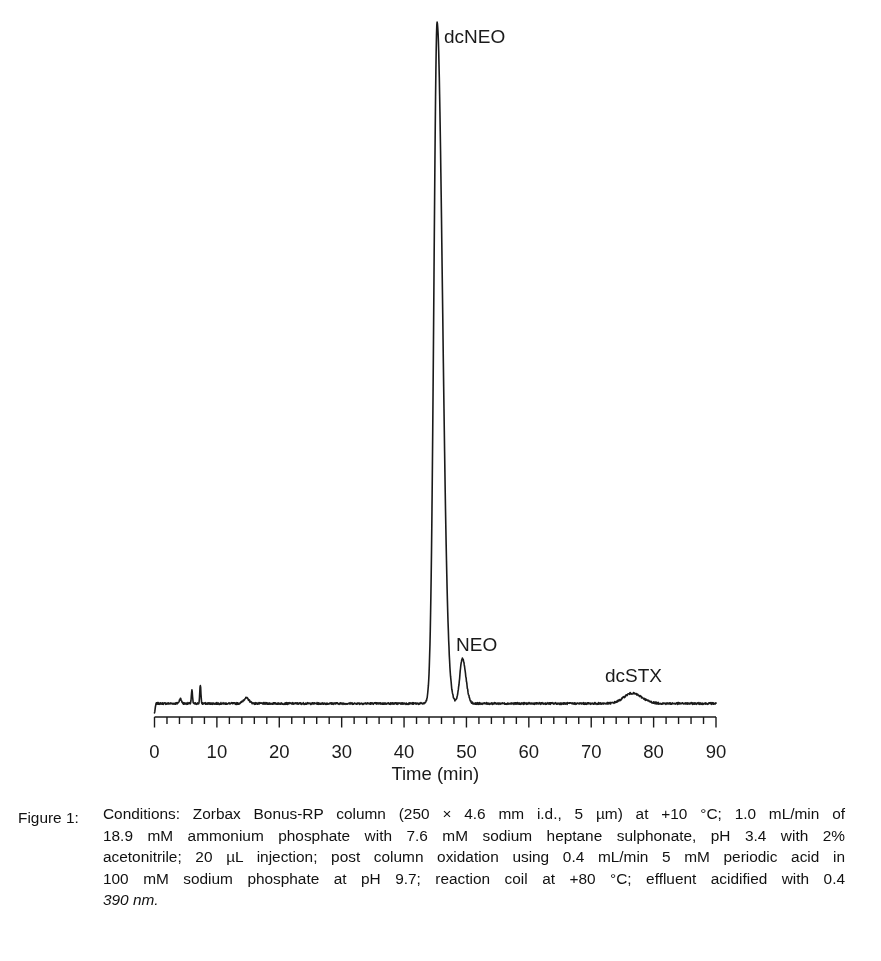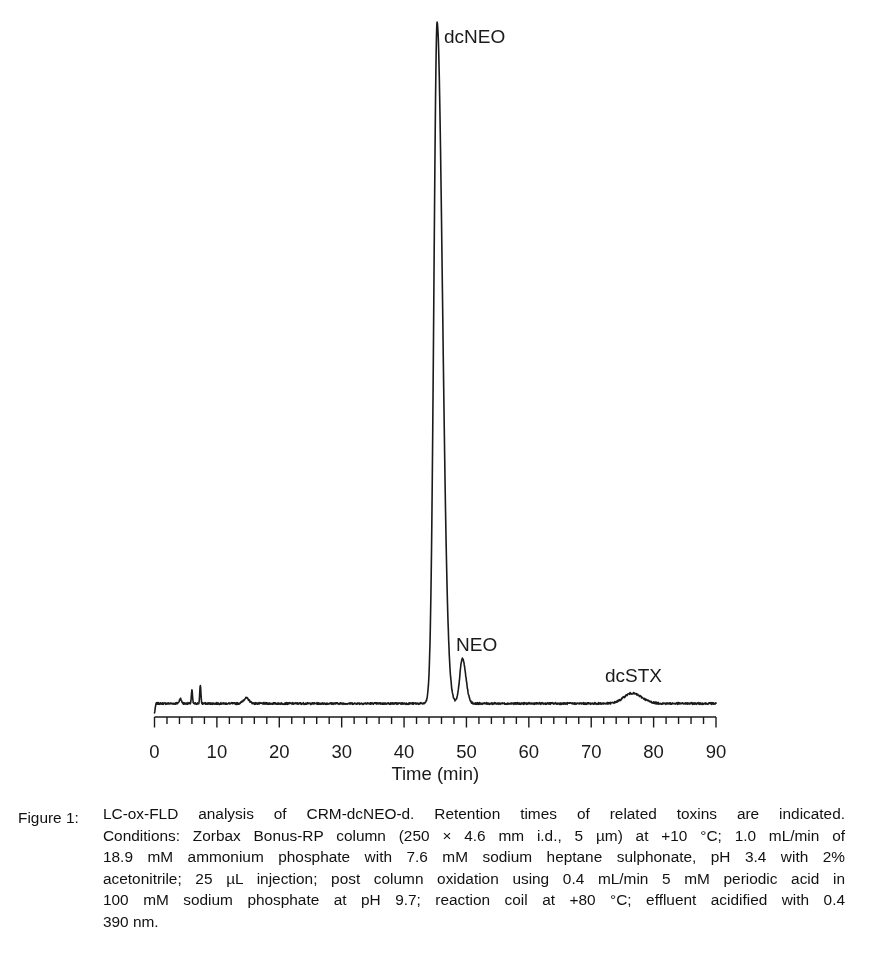--- a/index.html
+++ b/index.html
@@ -31,20 +31,21 @@
     left:85px;top:0;
     width:742px;
   }
   .cap-line{
     text-align:justify;
     text-align-last:justify;
   }
   .cap-line.last{
     text-align:right;
     text-align-last:left;
+    font-style:italic;
   }
   svg text{
     font-family:"Liberation Sans", sans-serif;
     fill:#1a1a1a;
   }
 </style>
 </head>
 <body>
 
 <div class="page">
@@ -110,22 +111,21 @@
       <text x="435.25" y="780" font-size="18.5" text-anchor="middle">Time (min)</text>
       <path d="M154.50 712.86L154.81 711.48L155.12 709.15L155.44 706.45L155.75 705.10L156.06 703.45L156.37 702.85L156.68 702.76L157.00 704.25L157.31 702.62L157.62 704.01L157.93 704.04L158.24 702.63L158.56 704.28L158.87 703.71L159.18 704.33L159.49 704.26L159.80 703.19L160.12 702.75L160.43 702.95L160.74 703.07L161.05 704.27L161.36 703.29L161.67 703.51L161.99 704.02L162.30 702.81L162.61 704.26L162.92 702.96L163.23 704.13L163.55 704.34L163.86 703.12L164.17 703.08L164.48 702.86L164.79 702.94L165.11 702.91L165.42 703.07L165.73 704.32L166.04 703.79L166.35 704.12L166.67 703.22L166.98 703.71L167.29 703.86L167.60 702.99L167.91 703.83L168.23 702.84L168.54 703.40L168.85 704.03L169.16 703.57L169.47 703.37L169.79 703.65L170.10 703.86L170.41 702.90L170.72 703.32L171.03 703.76L171.34 703.11L171.66 703.35L171.97 703.68L172.28 703.37L172.59 703.97L172.90 704.23L173.22 703.34L173.53 703.46L173.84 703.58L174.15 703.86L174.46 703.59L174.78 704.24L175.09 703.02L175.40 704.03L175.71 704.17L176.02 702.88L176.34 703.31L176.65 703.27L176.96 702.69L177.27 703.84L177.58 703.33L177.90 703.28L178.21 702.55L178.52 701.99L178.83 702.16L179.14 701.47L179.46 699.92L179.77 700.30L180.08 699.30L180.39 698.24L180.70 698.44L181.02 699.53L181.33 700.37L181.64 700.91L181.95 702.12L182.26 702.68L182.57 702.17L182.89 703.48L183.20 703.12L183.51 704.18L183.82 702.79L184.13 703.15L184.45 703.58L184.76 704.07L185.07 702.92L185.38 703.87L185.69 703.99L186.01 703.58L186.32 703.01L186.63 703.74L186.94 704.38L187.25 703.64L187.57 704.19L187.88 702.63L188.19 703.89L188.50 703.37L188.81 703.34L189.13 702.79L189.44 703.11L189.75 702.65L190.06 703.88L190.37 703.71L190.69 702.41L191.00 700.46L191.31 696.01L191.62 692.40L191.93 689.77L192.25 691.92L192.56 696.51L192.87 699.54L193.18 702.60L193.49 703.08L193.80 702.76L194.12 703.56L194.43 703.79L194.74 703.07L195.05 702.79L195.36 702.84L195.68 704.07L195.99 703.95L196.30 703.78L196.61 704.30L196.92 704.14L197.24 703.21L197.55 702.94L197.86 703.97L198.17 703.40L198.48 703.81L198.80 703.67L199.11 701.76L199.42 698.66L199.73 692.84L200.04 687.01L200.36 685.56L200.67 687.42L200.98 694.26L201.29 698.34L201.60 702.24L201.92 703.44L202.23 703.09L202.54 704.18L202.85 702.89L203.16 703.76L203.48 703.90L203.79 703.30L204.10 703.55L204.41 703.40L204.72 702.74L205.03 703.59L205.35 702.65L205.66 704.25L205.97 703.35L206.28 703.23L206.59 704.10L206.91 703.31L207.22 703.03L207.53 703.35L207.84 704.29L208.15 702.80L208.47 703.54L208.78 703.62L209.09 702.92L209.40 703.05L209.71 704.11L210.03 702.79L210.34 703.81L210.65 704.21L210.96 704.00L211.27 704.27L211.59 703.04L211.90 703.03L212.21 703.36L212.52 704.36L212.83 703.67L213.15 702.94L213.46 703.60L213.77 704.06L214.08 704.00L214.39 704.10L214.71 703.33L215.02 703.36L215.33 703.83L215.64 703.22L215.95 704.17L216.27 702.87L216.58 704.19L216.89 702.63L217.20 704.14L217.51 703.93L217.82 704.23L218.14 703.16L218.45 703.61L218.76 703.18L219.07 704.33L219.38 704.28L219.70 704.38L220.01 704.17L220.32 703.51L220.63 704.28L220.94 702.64L221.26 703.83L221.57 704.11L221.88 704.01L222.19 703.81L222.50 703.56L222.82 703.48L223.13 702.65L223.44 703.13L223.75 703.33L224.06 704.11L224.38 703.88L224.69 702.98L225.00 703.06L225.31 703.50L225.62 704.23L225.94 703.10L226.25 703.07L226.56 704.28L226.87 704.19L227.18 703.82L227.50 704.00L227.81 703.92L228.12 703.26L228.43 703.40L228.74 702.87L229.05 703.43L229.37 702.86L229.68 703.49L229.99 704.15L230.30 703.24L230.61 703.48L230.93 703.45L231.24 703.01L231.55 702.64L231.86 703.29L232.17 703.17L232.49 702.83L232.80 703.81L233.11 702.76L233.42 703.50L233.73 702.83L234.05 702.69L234.36 702.73L234.67 702.85L234.98 703.41L235.29 704.32L235.61 703.13L235.92 704.23L236.23 703.31L236.54 704.31L236.85 702.67L237.17 704.33L237.48 702.84L237.79 702.83L238.10 704.22L238.41 703.49L238.73 704.04L239.04 703.26L239.35 704.02L239.66 703.42L239.97 703.55L240.28 703.05L240.60 702.26L240.91 702.09L241.22 701.62L241.53 702.38L241.84 701.31L242.16 701.51L242.47 701.24L242.78 701.58L243.09 700.43L243.40 700.15L243.72 700.55L244.03 699.88L244.34 700.01L244.65 699.42L244.96 698.89L245.28 698.69L245.59 698.13L245.90 697.23L246.21 698.00L246.52 697.94L246.84 697.46L247.15 697.58L247.46 697.80L247.77 698.72L248.08 698.71L248.40 700.20L248.71 700.45L249.02 700.24L249.33 699.80L249.64 700.65L249.96 702.11L250.27 702.13L250.58 701.43L250.89 701.64L251.20 701.98L251.51 702.07L251.83 702.92L252.14 703.73L252.45 703.54L252.76 702.84L253.07 702.89L253.39 703.39L253.70 703.14L254.01 703.86L254.32 703.79L254.63 704.30L254.95 702.79L255.26 702.69L255.57 704.19L255.88 703.67L256.19 703.79L256.51 703.02L256.82 702.82L257.13 704.18L257.44 704.02L257.75 704.19L258.07 703.19L258.38 703.82L258.69 703.48L259.00 702.65L259.31 703.95L259.63 703.18L259.94 702.64L260.25 702.68L260.56 703.24L260.87 703.17L261.19 703.35L261.50 702.91L261.81 703.25L262.12 703.42L262.43 702.98L262.74 703.48L263.06 704.20L263.37 703.89L263.68 702.62L263.99 702.86L264.30 702.62L264.62 703.22L264.93 704.12L265.24 703.21L265.55 703.91L265.86 702.62L266.18 703.26L266.49 704.03L266.80 702.70L267.11 703.47L267.42 704.08L267.74 703.05L268.05 704.31L268.36 704.31L268.67 703.75L268.98 703.17L269.30 702.95L269.61 704.16L269.92 703.36L270.23 703.31L270.54 703.41L270.86 704.11L271.17 703.51L271.48 703.73L271.79 704.11L272.10 703.21L272.42 703.86L272.73 704.13L273.04 704.19L273.35 702.89L273.66 703.48L273.97 702.89L274.29 702.83L274.60 702.72L274.91 704.04L275.22 702.69L275.53 704.05L275.85 703.57L276.16 703.85L276.47 703.33L276.78 704.21L277.09 704.23L277.41 703.60L277.72 704.09L278.03 702.69L278.34 703.22L278.65 703.18L278.97 704.28L279.28 703.32L279.59 703.57L279.90 704.05L280.21 704.15L280.53 703.25L280.84 704.27L281.15 703.31L281.46 702.87L281.77 703.22L282.09 703.39L282.40 704.15L282.71 703.98L283.02 704.20L283.33 704.20L283.65 704.38L283.96 704.33L284.27 703.38L284.58 704.19L284.89 703.58L285.20 704.32L285.52 702.78L285.83 704.11L286.14 703.79L286.45 704.19L286.76 702.62L287.08 703.05L287.39 704.37L287.70 703.60L288.01 702.91L288.32 704.06L288.64 704.03L288.95 702.75L289.26 702.67L289.57 703.53L289.88 703.04L290.20 703.31L290.51 702.91L290.82 703.20L291.13 703.19L291.44 703.75L291.76 702.98L292.07 704.12L292.38 703.74L292.69 702.65L293.00 702.74L293.32 703.87L293.63 704.09L293.94 703.82L294.25 703.38L294.56 703.15L294.88 703.71L295.19 703.20L295.50 702.80L295.81 703.31L296.12 702.84L296.43 703.19L296.75 703.55L297.06 704.15L297.37 702.78L297.68 703.67L297.99 703.82L298.31 704.16L298.62 703.89L298.93 703.04L299.24 702.79L299.55 703.34L299.87 703.24L300.18 703.00L300.49 703.92L300.80 702.82L301.11 703.41L301.43 703.66L301.74 704.38L302.05 703.95L302.36 703.49L302.67 703.74L302.99 703.19L303.30 702.71L303.61 703.85L303.92 704.35L304.23 703.68L304.55 704.37L304.86 703.88L305.17 704.28L305.48 704.12L305.79 703.08L306.11 704.10L306.42 704.11L306.73 703.32L307.04 704.09L307.35 703.27L307.66 702.65L307.98 702.76L308.29 703.09L308.60 703.73L308.91 703.29L309.22 703.16L309.54 703.22L309.85 703.17L310.16 703.10L310.47 704.34L310.78 704.30L311.10 704.34L311.41 703.70L311.72 703.92L312.03 702.70L312.34 703.88L312.66 702.76L312.97 702.80L313.28 703.73L313.59 703.21L313.90 704.05L314.22 703.81L314.53 702.77L314.84 703.10L315.15 703.40L315.46 703.28L315.78 703.47L316.09 703.70L316.40 703.87L316.71 703.76L317.02 702.63L317.34 704.31L317.65 703.66L317.96 703.03L318.27 704.33L318.58 702.74L318.89 703.09L319.21 703.09L319.52 703.67L319.83 704.26L320.14 703.30L320.45 703.59L320.77 704.16L321.08 703.53L321.39 704.12L321.70 703.92L322.01 702.90L322.33 702.75L322.64 703.86L322.95 704.10L323.26 703.99L323.57 704.26L323.89 703.12L324.20 703.34L324.51 703.19L324.82 703.79L325.13 703.41L325.45 704.32L325.76 703.53L326.07 703.40L326.38 703.76L326.69 704.37L327.01 703.09L327.32 703.67L327.63 704.12L327.94 703.71L328.25 703.50L328.57 703.81L328.88 704.09L329.19 703.79L329.50 703.73L329.81 703.09L330.12 702.83L330.44 703.21L330.75 703.58L331.06 703.83L331.37 702.73L331.68 704.18L332.00 704.10L332.31 703.03L332.62 703.41L332.93 703.17L333.24 704.37L333.56 703.97L333.87 703.20L334.18 703.84L334.49 703.01L334.80 703.30L335.12 702.95L335.43 703.95L335.74 703.48L336.05 703.79L336.36 702.76L336.68 702.95L336.99 703.19L337.30 702.73L337.61 703.73L337.92 703.28L338.24 703.62L338.55 704.28L338.86 704.10L339.17 704.32L339.48 703.66L339.80 703.08L340.11 703.21L340.42 703.84L340.73 702.74L341.04 703.00L341.35 702.96L341.67 703.93L341.98 703.71L342.29 703.32L342.60 703.27L342.91 704.38L343.23 703.04L343.54 703.65L343.85 703.89L344.16 703.41L344.47 703.86L344.79 704.16L345.10 704.31L345.41 703.82L345.72 703.63L346.03 703.71L346.35 704.09L346.66 704.20L346.97 703.52L347.28 704.16L347.59 703.82L347.91 703.69L348.22 703.71L348.53 703.66L348.84 703.17L349.15 703.66L349.47 703.95L349.78 703.10L350.09 702.69L350.40 703.02L350.71 704.02L351.03 703.42L351.34 703.67L351.65 702.88L351.96 703.26L352.27 702.96L352.58 704.33L352.90 704.05L353.21 704.27L353.52 704.20L353.83 703.56L354.14 703.25L354.46 702.99L354.77 703.00L355.08 703.72L355.39 703.49L355.70 703.52L356.02 703.30L356.33 704.29L356.64 704.04L356.95 704.29L357.26 704.12L357.58 703.05L357.89 703.53L358.20 702.97L358.51 703.19L358.82 703.47L359.14 703.95L359.45 704.30L359.76 703.03L360.07 703.90L360.38 703.76L360.70 704.02L361.01 703.54L361.32 703.70L361.63 703.21L361.94 703.75L362.26 703.66L362.57 704.35L362.88 704.37L363.19 703.58L363.50 704.05L363.81 703.42L364.13 703.46L364.44 703.67L364.75 703.14L365.06 703.25L365.37 703.68L365.69 702.93L366.00 703.50L366.31 704.12L366.62 703.34L366.93 703.94L367.25 703.38L367.56 702.77L367.87 703.44L368.18 703.74L368.49 703.27L368.81 703.31L369.12 703.67L369.43 703.48L369.74 703.30L370.05 704.14L370.37 702.87L370.68 704.31L370.99 702.85L371.30 702.86L371.61 703.69L371.93 703.12L372.24 702.77L372.55 703.53L372.86 703.72L373.17 704.38L373.49 704.25L373.80 703.62L374.11 702.90L374.42 703.25L374.73 702.79L375.04 702.75L375.36 702.76L375.67 703.33L375.98 702.69L376.29 704.02L376.60 702.71L376.92 704.16L377.23 702.95L377.54 702.95L377.85 703.38L378.16 702.88L378.48 703.08L378.79 704.01L379.10 703.71L379.41 702.92L379.72 703.23L380.04 703.70L380.35 702.72L380.66 703.27L380.97 704.14L381.28 704.08L381.60 703.21L381.91 703.58L382.22 704.06L382.53 702.97L382.84 703.85L383.16 704.19L383.47 702.96L383.78 703.14L384.09 704.21L384.40 703.79L384.72 703.84L385.03 702.80L385.34 703.94L385.65 703.84L385.96 704.22L386.27 704.21L386.59 704.11L386.90 703.19L387.21 703.10L387.52 703.70L387.83 703.30L388.15 702.86L388.46 703.52L388.77 702.97L389.08 704.12L389.39 704.29L389.71 704.28L390.02 703.81L390.33 704.31L390.64 702.74L390.95 702.78L391.27 704.02L391.58 703.94L391.89 703.78L392.20 702.98L392.51 702.81L392.83 703.27L393.14 704.24L393.45 703.65L393.76 703.04L394.07 703.44L394.39 704.02L394.70 704.01L395.01 702.73L395.32 702.95L395.63 702.86L395.94 702.87L396.26 702.78L396.57 704.10L396.88 703.87L397.19 703.08L397.50 703.75L397.82 704.34L398.13 702.90L398.44 703.00L398.75 703.30L399.06 703.47L399.38 703.03L399.69 703.14L400.00 702.91L400.31 703.14L400.62 703.95L400.94 704.24L401.25 704.07L401.56 703.11L401.87 702.76L402.18 703.71L402.50 704.16L402.81 702.81L403.12 703.51L403.43 704.07L403.74 703.31L404.06 703.48L404.37 703.16L404.68 703.87L404.99 703.64L405.30 703.60L405.62 704.04L405.93 704.38L406.24 703.01L406.55 703.15L406.86 704.25L407.17 703.85L407.49 704.37L407.80 703.74L408.11 704.11L408.42 704.31L408.73 702.99L409.05 703.99L409.36 702.73L409.67 704.08L409.98 703.10L410.29 703.74L410.61 703.50L410.92 702.93L411.23 703.36L411.54 703.84L411.85 703.75L412.17 703.01L412.48 702.81L412.79 704.24L413.10 702.68L413.41 704.19L413.73 702.69L414.04 703.34L414.35 703.15L414.66 703.10L414.97 703.58L415.29 703.28L415.60 702.90L415.91 704.03L416.22 703.28L416.53 704.05L416.85 703.12L417.16 703.34L417.47 703.11L417.78 703.67L418.09 703.94L418.40 704.29L418.72 703.61L419.03 703.17L419.34 703.70L419.65 704.17L419.96 702.99L420.28 703.07L420.59 703.44L420.90 702.62L421.21 702.77L421.52 702.91L421.84 703.51L422.15 703.55L422.46 703.97L422.77 703.44L423.08 703.71L423.40 702.97L423.71 703.28L424.02 703.79L424.33 702.49L424.64 703.03L424.96 702.84L425.27 702.78L425.58 702.34L425.89 701.40L426.20 700.26L426.52 700.63L426.83 698.56L427.14 697.97L427.45 695.23L427.76 692.51L428.08 688.92L428.39 685.44L428.70 680.25L429.01 674.09L429.32 665.65L429.63 655.19L429.95 644.96L430.26 631.25L430.57 614.23L430.88 595.91L431.19 575.74L431.51 551.57L431.82 524.56L432.13 494.76L432.44 461.95L432.75 429.06L433.07 390.90L433.38 353.60L433.69 314.45L434.00 274.73L434.31 235.55L434.63 197.28L434.94 159.89L435.25 127.03L435.56 96.70L435.87 71.88L436.19 50.27L436.50 34.49L436.81 24.95L437.12 22.15L437.43 23.77L437.75 27.84L438.06 33.10L438.37 40.60L438.68 50.64L438.99 64.33L439.31 77.59L439.62 94.53L439.93 111.73L440.24 130.98L440.55 150.46L440.86 172.76L441.18 194.98L441.49 217.93L441.80 242.70L442.11 266.88L442.42 290.40L442.74 313.91L443.05 339.21L443.36 363.01L443.67 386.25L443.98 408.37L444.30 430.56L444.61 451.78L444.92 472.64L445.23 492.71L445.54 511.23L445.86 528.67L446.17 545.17L446.48 560.22L446.79 574.22L447.10 588.46L447.42 600.87L447.73 612.11L448.04 622.32L448.35 630.49L448.66 640.29L448.98 646.85L449.29 655.35L449.60 661.00L449.91 667.16L450.22 671.97L450.54 676.19L450.85 679.18L451.16 682.14L451.47 685.86L451.78 689.21L452.09 690.53L452.41 692.73L452.72 693.97L453.03 694.99L453.34 697.34L453.65 698.10L453.97 698.49L454.28 698.87L454.59 699.43L454.90 700.91L455.21 700.16L455.53 699.93L455.84 699.63L456.15 699.29L456.46 698.64L456.77 698.45L457.09 696.38L457.40 695.45L457.71 693.77L458.02 691.25L458.33 689.64L458.65 686.49L458.96 684.99L459.27 681.37L459.58 678.82L459.89 674.82L460.21 670.86L460.52 668.27L460.83 665.15L461.14 663.03L461.45 661.66L461.77 659.75L462.08 659.15L462.39 658.04L462.70 658.60L463.01 659.13L463.32 659.91L463.64 661.85L463.95 662.41L464.26 664.97L464.57 666.49L464.88 669.06L465.20 671.09L465.51 673.66L465.82 677.02L466.13 677.84L466.44 681.58L466.76 682.64L467.07 685.83L467.38 688.68L467.69 689.15L468.00 692.19L468.32 694.21L468.63 695.04L468.94 695.38L469.25 697.59L469.56 697.91L469.88 699.33L470.19 700.60L470.50 701.26L470.81 700.65L471.12 702.23L471.44 702.76L471.75 703.28L472.06 702.22L472.37 702.10L472.68 702.98L473.00 703.88L473.31 703.25L473.62 703.25L473.93 703.85L474.24 703.42L474.55 703.32L474.87 704.08L475.18 704.19L475.49 703.18L475.80 702.74L476.11 702.70L476.43 704.22L476.74 703.77L477.05 704.38L477.36 703.54L477.67 702.68L477.99 703.42L478.30 703.81L478.61 704.30L478.92 703.66L479.23 702.65L479.55 702.73L479.86 702.80L480.17 704.34L480.48 703.31L480.79 703.46L481.11 704.03L481.42 703.77L481.73 704.10L482.04 703.17L482.35 704.31L482.67 703.42L482.98 703.37L483.29 703.66L483.60 703.02L483.91 703.07L484.23 703.72L484.54 702.74L484.85 703.06L485.16 703.46L485.47 703.65L485.78 703.49L486.10 704.04L486.41 702.62L486.72 703.92L487.03 702.81L487.34 704.19L487.66 703.95L487.97 703.60L488.28 704.27L488.59 703.45L488.90 703.06L489.22 703.86L489.53 704.28L489.84 704.03L490.15 703.58L490.46 703.29L490.78 703.85L491.09 703.63L491.40 703.96L491.71 702.87L492.02 703.63L492.34 704.02L492.65 704.37L492.96 703.01L493.27 703.83L493.58 703.50L493.90 703.89L494.21 702.94L494.52 702.62L494.83 703.68L495.14 703.77L495.46 703.18L495.77 702.95L496.08 703.56L496.39 704.16L496.70 703.98L497.01 703.46L497.33 703.32L497.64 703.05L497.95 704.01L498.26 702.97L498.57 703.83L498.89 704.30L499.20 703.18L499.51 703.40L499.82 703.11L500.13 703.75L500.45 704.05L500.76 703.35L501.07 703.84L501.38 703.64L501.69 703.78L502.01 703.82L502.32 702.70L502.63 703.51L502.94 703.55L503.25 703.50L503.57 703.59L503.88 703.09L504.19 702.81L504.50 704.01L504.81 704.20L505.13 704.27L505.44 704.21L505.75 703.46L506.06 703.88L506.37 704.12L506.69 703.80L507.00 704.38L507.31 704.09L507.62 702.99L507.93 703.06L508.24 703.91L508.56 703.97L508.87 704.20L509.18 703.43L509.49 703.49L509.80 703.52L510.12 703.64L510.43 703.89L510.74 703.12L511.05 703.40L511.36 703.88L511.68 702.90L511.99 703.92L512.30 703.64L512.61 703.13L512.92 703.64L513.24 703.08L513.55 703.11L513.86 704.38L514.17 703.09L514.48 702.88L514.80 703.84L515.11 703.71L515.42 702.75L515.73 704.17L516.04 702.72L516.36 703.04L516.67 703.03L516.98 704.07L517.29 702.62L517.60 703.54L517.92 703.41L518.23 704.02L518.54 703.06L518.85 702.87L519.16 704.21L519.47 702.97L519.79 702.97L520.10 704.23L520.41 703.81L520.72 704.32L521.03 703.41L521.35 703.10L521.66 702.93L521.97 704.00L522.28 703.55L522.59 703.61L522.91 703.57L523.22 702.66L523.53 704.38L523.84 703.50L524.15 703.04L524.47 702.67L524.78 703.96L525.09 703.05L525.40 703.62L525.71 703.08L526.03 703.70L526.34 702.98L526.65 704.33L526.96 703.19L527.27 704.27L527.59 703.08L527.90 703.25L528.21 703.98L528.52 702.83L528.83 702.66L529.15 702.61L529.46 702.92L529.77 702.95L530.08 704.10L530.39 703.97L530.70 703.05L531.02 703.11L531.33 703.54L531.64 703.90L531.95 703.10L532.26 703.32L532.58 703.26L532.89 703.37L533.20 704.30L533.51 703.15L533.82 703.28L534.14 703.98L534.45 704.38L534.76 703.07L535.07 702.94L535.38 703.62L535.70 703.44L536.01 703.99L536.32 702.74L536.63 702.73L536.94 703.94L537.26 702.84L537.57 703.29L537.88 703.29L538.19 703.79L538.50 703.86L538.82 703.85L539.13 702.67L539.44 702.76L539.75 702.62L540.06 703.72L540.38 703.90L540.69 704.38L541.00 703.59L541.31 702.76L541.62 703.66L541.93 703.49L542.25 702.68L542.56 703.23L542.87 703.88L543.18 703.68L543.49 704.09L543.81 703.14L544.12 703.45L544.43 703.60L544.74 703.98L545.05 704.06L545.37 703.03L545.68 704.33L545.99 703.00L546.30 704.31L546.61 703.70L546.93 703.90L547.24 703.48L547.55 703.24L547.86 702.70L548.17 703.03L548.49 703.72L548.80 704.16L549.11 704.02L549.42 702.82L549.73 702.99L550.05 703.41L550.36 704.35L550.67 702.74L550.98 703.83L551.29 702.85L551.61 703.12L551.92 703.15L552.23 702.68L552.54 703.32L552.85 703.05L553.16 703.10L553.48 704.07L553.79 703.83L554.10 703.02L554.41 703.94L554.72 703.71L555.04 703.54L555.35 703.29L555.66 702.71L555.97 703.48L556.28 703.06L556.60 704.24L556.91 703.80L557.22 704.15L557.53 703.38L557.84 703.15L558.16 703.85L558.47 703.20L558.78 703.28L559.09 703.16L559.40 704.32L559.72 703.77L560.03 703.47L560.34 704.38L560.65 703.79L560.96 702.86L561.28 703.06L561.59 704.37L561.90 703.83L562.21 703.36L562.52 703.17L562.84 703.98L563.15 703.75L563.46 702.90L563.77 704.27L564.08 702.71L564.39 702.76L564.71 703.40L565.02 703.67L565.33 704.14L565.64 703.14L565.95 703.09L566.27 703.02L566.58 703.11L566.89 704.07L567.20 704.32L567.51 702.65L567.83 703.14L568.14 703.26L568.45 703.09L568.76 703.24L569.07 702.77L569.39 702.70L569.70 703.36L570.01 702.89L570.32 702.88L570.63 702.84L570.95 702.76L571.26 703.23L571.57 703.05L571.88 703.78L572.19 703.04L572.51 703.80L572.82 702.89L573.13 703.32L573.44 703.56L573.75 703.87L574.07 704.26L574.38 702.74L574.69 703.69L575.00 703.85L575.31 702.98L575.62 704.07L575.94 704.33L576.25 704.23L576.56 703.20L576.87 703.69L577.18 703.01L577.50 702.95L577.81 703.08L578.12 703.23L578.43 703.79L578.74 703.83L579.06 703.33L579.37 703.98L579.68 702.93L579.99 702.90L580.30 702.96L580.62 703.32L580.93 703.03L581.24 704.15L581.55 703.05L581.86 703.14L582.18 703.49L582.49 703.22L582.80 703.63L583.11 704.22L583.42 702.85L583.74 702.63L584.05 704.19L584.36 703.28L584.67 704.32L584.98 703.54L585.30 702.86L585.61 704.10L585.92 703.82L586.23 704.34L586.54 704.08L586.85 702.97L587.17 702.96L587.48 703.96L587.79 702.73L588.10 703.59L588.41 702.81L588.73 703.29L589.04 703.85L589.35 703.40L589.66 703.09L589.97 703.39L590.29 703.00L590.60 704.32L590.91 703.62L591.22 703.91L591.53 703.27L591.85 703.68L592.16 703.28L592.47 703.70L592.78 703.11L593.09 703.49L593.41 704.24L593.72 704.14L594.03 703.71L594.34 703.47L594.65 702.66L594.97 704.00L595.28 702.66L595.59 703.64L595.90 704.02L596.21 703.83L596.53 703.52L596.84 703.56L597.15 704.37L597.46 704.18L597.77 703.51L598.08 703.11L598.40 704.16L598.71 702.65L599.02 703.99L599.33 703.14L599.64 703.16L599.96 703.88L600.27 703.88L600.58 702.88L600.89 703.29L601.20 704.25L601.52 704.23L601.83 703.46L602.14 703.21L602.45 703.82L602.76 703.47L603.08 703.17L603.39 703.17L603.70 704.07L604.01 703.60L604.32 703.12L604.64 703.40L604.95 703.32L605.26 703.36L605.57 703.79L605.88 703.56L606.20 703.42L606.51 703.48L606.82 703.99L607.13 702.59L607.44 704.00L607.76 702.50L608.07 703.08L608.38 702.63L608.69 703.85L609.00 703.59L609.31 703.25L609.63 702.52L609.94 702.67L610.25 702.46L610.56 704.00L610.87 702.77L611.19 702.83L611.50 702.80L611.81 702.64L612.12 702.26L612.43 702.61L612.75 702.62L613.06 702.60L613.37 702.73L613.68 702.82L613.99 703.33L614.31 702.97L614.62 701.65L614.93 701.76L615.24 702.62L615.55 702.58L615.87 702.32L616.18 701.56L616.49 701.43L616.80 702.28L617.11 702.10L617.43 700.62L617.74 700.65L618.05 701.47L618.36 700.62L618.67 699.96L618.99 700.37L619.30 700.65L619.61 699.58L619.92 700.74L620.23 700.24L620.54 699.50L620.86 700.15L621.17 699.34L621.48 699.46L621.79 697.98L622.10 698.54L622.42 697.93L622.73 697.19L623.04 697.24L623.35 696.67L623.66 696.97L623.98 697.01L624.29 697.71L624.60 697.44L624.91 696.21L625.22 696.97L625.54 695.34L625.85 695.71L626.16 694.81L626.47 694.87L626.78 695.28L627.10 695.55L627.41 695.00L627.72 694.15L628.03 693.91L628.34 693.74L628.66 693.70L628.97 693.86L629.28 693.67L629.59 694.33L629.90 692.73L630.22 692.64L630.53 693.43L630.84 693.99L631.15 693.50L631.46 693.95L631.77 694.11L632.09 693.98L632.40 694.02L632.71 693.96L633.02 693.84L633.33 692.69L633.65 692.58L633.96 693.64L634.27 693.61L634.58 693.19L634.89 693.86L635.21 693.48L635.52 693.92L635.83 693.99L636.14 693.82L636.45 693.51L636.77 695.05L637.08 695.04L637.39 694.20L637.70 694.79L638.01 694.46L638.33 695.53L638.64 695.28L638.95 695.91L639.26 695.51L639.57 696.58L639.89 695.56L640.20 695.71L640.51 696.02L640.82 696.16L641.13 696.23L641.45 697.85L641.76 697.86L642.07 697.28L642.38 697.61L642.69 697.56L643.00 698.13L643.32 698.37L643.63 698.97L643.94 699.24L644.25 699.36L644.56 698.40L644.88 698.77L645.19 700.18L645.50 700.39L645.81 698.97L646.12 699.38L646.44 700.06L646.75 699.95L647.06 700.00L647.37 700.21L647.68 700.74L648.00 700.22L648.31 700.28L648.62 700.37L648.93 701.11L649.24 701.43L649.56 701.52L649.87 701.14L650.18 701.92L650.49 701.82L650.80 701.60L651.12 701.30L651.43 702.45L651.74 702.94L652.05 702.34L652.36 702.81L652.68 702.60L652.99 703.16L653.30 703.19L653.61 701.89L653.92 702.37L654.23 702.86L654.55 702.18L654.86 703.66L655.17 702.10L655.48 702.08L655.79 703.63L656.11 702.56L656.42 703.87L656.73 702.17L657.04 703.74L657.35 703.51L657.67 703.83L657.98 702.93L658.29 702.46L658.60 703.28L658.91 704.09L659.23 704.01L659.54 703.90L659.85 703.80L660.16 703.26L660.47 703.97L660.79 703.93L661.10 704.07L661.41 703.56L661.72 703.77L662.03 704.10L662.35 703.39L662.66 703.00L662.97 703.55L663.28 703.83L663.59 703.00L663.91 703.15L664.22 703.55L664.53 703.59L664.84 703.05L665.15 703.47L665.46 703.93L665.78 704.30L666.09 703.32L666.40 704.00L666.71 703.54L667.02 702.76L667.34 703.03L667.65 703.52L667.96 703.96L668.27 703.26L668.58 703.88L668.90 703.10L669.21 703.07L669.52 702.85L669.83 704.03L670.14 702.84L670.46 702.92L670.77 704.21L671.08 703.41L671.39 703.87L671.70 704.18L672.02 703.92L672.33 702.92L672.64 703.75L672.95 703.13L673.26 703.70L673.58 703.45L673.89 703.57L674.20 703.70L674.51 703.32L674.82 703.63L675.14 704.11L675.45 703.46L675.76 703.83L676.07 703.60L676.38 702.98L676.69 702.87L677.01 703.58L677.32 702.94L677.63 704.35L677.94 702.63L678.25 704.06L678.57 702.63L678.88 702.88L679.19 703.90L679.50 703.52L679.81 702.90L680.13 703.01L680.44 703.82L680.75 703.64L681.06 703.35L681.37 703.75L681.69 703.50L682.00 703.38L682.31 702.71L682.62 702.79L682.93 703.26L683.25 703.47L683.56 703.96L683.87 703.77L684.18 703.94L684.49 703.39L684.81 703.18L685.12 703.85L685.43 704.01L685.74 702.79L686.05 703.47L686.37 704.03L686.68 702.94L686.99 702.89L687.30 702.80L687.61 704.11L687.92 703.88L688.24 703.27L688.55 703.04L688.86 703.21L689.17 704.11L689.48 703.26L689.80 703.91L690.11 703.60L690.42 703.66L690.73 702.86L691.04 702.66L691.36 703.25L691.67 702.62L691.98 703.81L692.29 703.42L692.60 704.37L692.92 702.90L693.23 703.25L693.54 703.84L693.85 704.08L694.16 703.10L694.48 704.19L694.79 702.88L695.10 702.86L695.41 703.13L695.72 703.93L696.04 704.32L696.35 703.50L696.66 704.13L696.97 703.54L697.28 702.84L697.60 702.94L697.91 703.42L698.22 703.52L698.53 703.97L698.84 702.64L699.15 703.47L699.47 704.32L699.78 703.66L700.09 703.74L700.40 702.89L700.71 703.92L701.03 704.35L701.34 704.18L701.65 703.75L701.96 703.10L702.27 703.14L702.59 704.36L702.90 703.67L703.21 704.37L703.52 704.05L703.83 703.39L704.15 703.70L704.46 703.44L704.77 703.92L705.08 703.20L705.39 702.83L705.71 704.18L706.02 703.72L706.33 703.11L706.64 703.55L706.95 703.46L707.27 704.16L707.58 704.38L707.89 704.21L708.20 703.77L708.51 703.14L708.83 703.78L709.14 702.88L709.45 702.82L709.76 703.05L710.07 702.71L710.38 703.17L710.70 702.87L711.01 704.16L711.32 704.34L711.63 703.09L711.94 702.71L712.26 703.57L712.57 703.91L712.88 702.89L713.19 704.15L713.50 702.93L713.82 704.12L714.13 703.67L714.44 703.94L714.75 703.37L715.06 703.52L715.38 703.84L715.69 702.92L716.00 703.06" fill="none" stroke="#1a1a1a" stroke-width="1.6" stroke-linejoin="round" stroke-linecap="round"></path>
       <text x="444" y="43" font-size="19" text-anchor="start">dcNEO</text>
       <text x="456" y="651" font-size="19" text-anchor="start">NEO</text>
       <text x="605" y="682" font-size="19" text-anchor="start">dcSTX</text>
     </svg>
 
   <div class="caption">
     <span class="cap-label">Figure 1:</span>
     <div class="cap-body" id="cap-body">
-        <div class="cap-line">LC-ox-FLD analysis of CRM-dcNEO-d. Retention times of related toxins are indicated.</div>
         <div class="cap-line">Conditions: Zorbax Bonus-RP column (250 × 4.6 mm i.d., 5 µm) at +10 °C; 1.0 mL/min of</div>
         <div class="cap-line">18.9 mM ammonium phosphate with 7.6 mM sodium heptane sulphonate, pH 3.4 with 2%</div>
-        <div class="cap-line">acetonitrile; 25 µL injection; post column oxidation using 0.4 mL/min 5 mM periodic acid in</div>
+        <div class="cap-line">acetonitrile; 20 µL injection; post column oxidation using 0.4 mL/min 5 mM periodic acid in</div>
         <div class="cap-line">100 mM sodium phosphate at pH 9.7; reaction coil at +80 °C; effluent acidified with 0.4</div>
         <div class="cap-line last">390 nm.</div>
       </div>
   </div>
 
 </div>
 
 </body></html>

